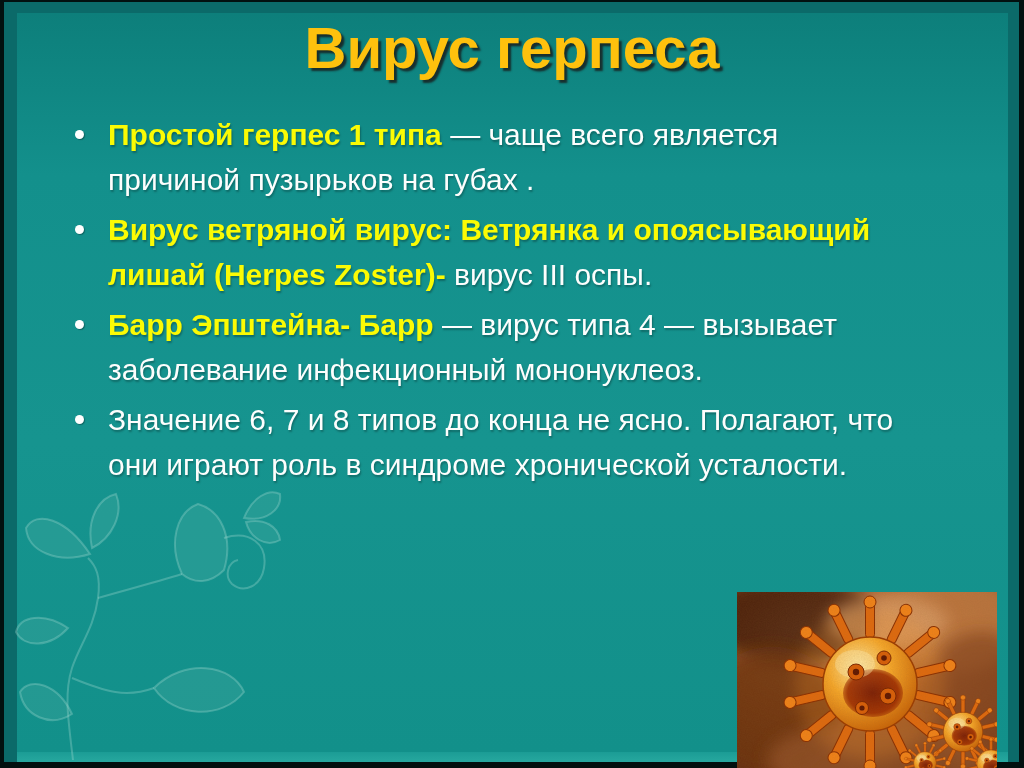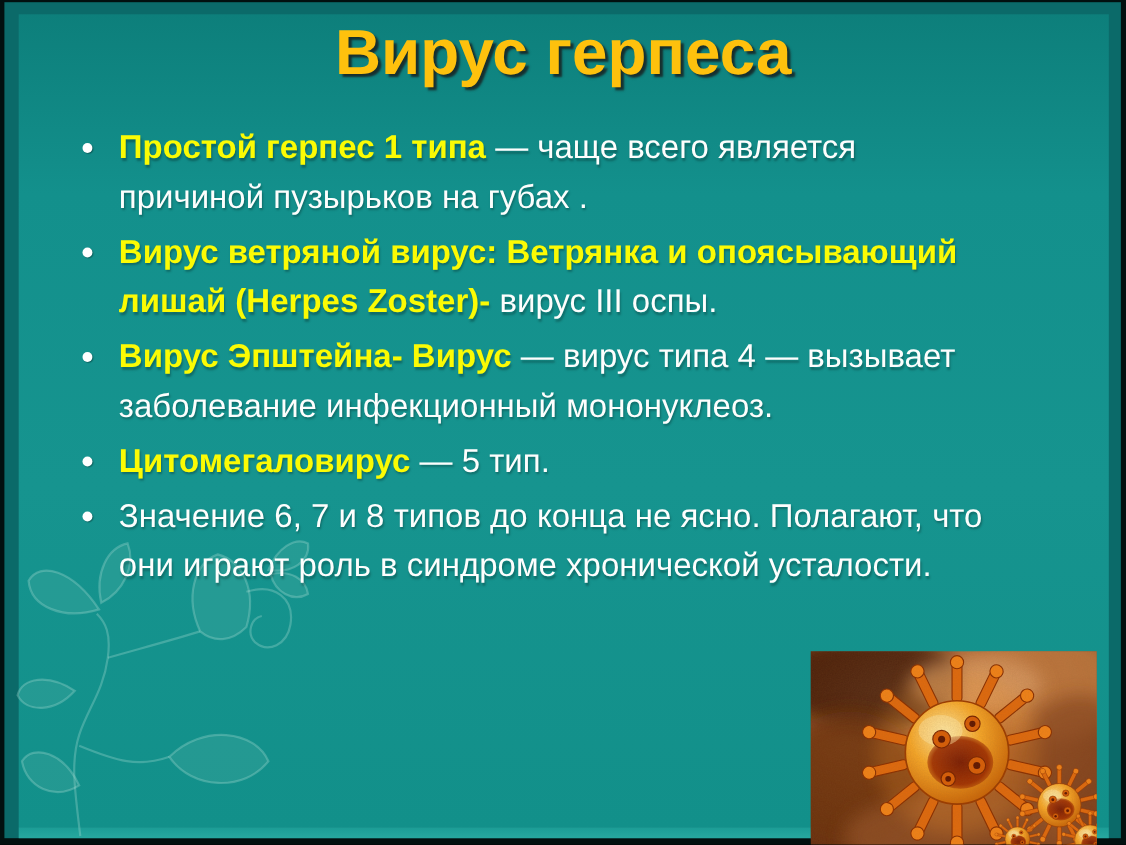--- a/index.html
+++ b/index.html
@@ -59,22 +59,21 @@
       <path d="M148,210 C178,180 226,186 238,214 C216,242 168,240 148,210 Z"></path>
       <path d="M66,236 C52,206 24,198 14,214 C18,238 44,250 66,236 Z"></path>
     </g>
   </svg>
 
   <h1 class="title">Вирус герпеса</h1>
 
   <ul class="bullets">
     <li><span class="dot"></span><span class="lead">Простой герпес 1 типа</span><span> — чаще всего является причиной пузырьков на губах .</span></li>
     <li><span class="dot"></span><span class="lead">Вирус ветряной вирус: Ветрянка и опоясывающий лишай (Herpes Zoster)-</span><span> вирус III оспы.</span></li>
-    <li><span class="dot"></span><span class="lead">Вирус Эпштейна- Вирус</span><span> — вирус типа 4 — вызывает заболевание инфекционный мононуклеоз.</span></li>
-    <li><span class="dot"></span><span class="lead">Цитомегаловирус</span><span> — 5 тип.</span></li>
+    <li><span class="dot"></span><span class="lead">Барр Эпштейна- Барр</span><span> — вирус типа 4 — вызывает заболевание инфекционный мононуклеоз.</span></li>
     <li><span class="dot"></span><span class="lead"></span><span>Значение 6, 7 и 8 типов до конца не ясно. Полагают, что они играют роль в синдроме хронической усталости.</span></li>
   </ul>
 
   <div class="virus">
     <svg width="260" height="176" viewBox="0 0 260 176" aria-hidden="true">
       <defs>
         <radialGradient id="cellBg" cx="35%" cy="28%" r="95%">
           <stop offset="0%" stop-color="#e0a06a"></stop>
           <stop offset="45%" stop-color="#a75c2a"></stop>
           <stop offset="100%" stop-color="#431806"></stop>

